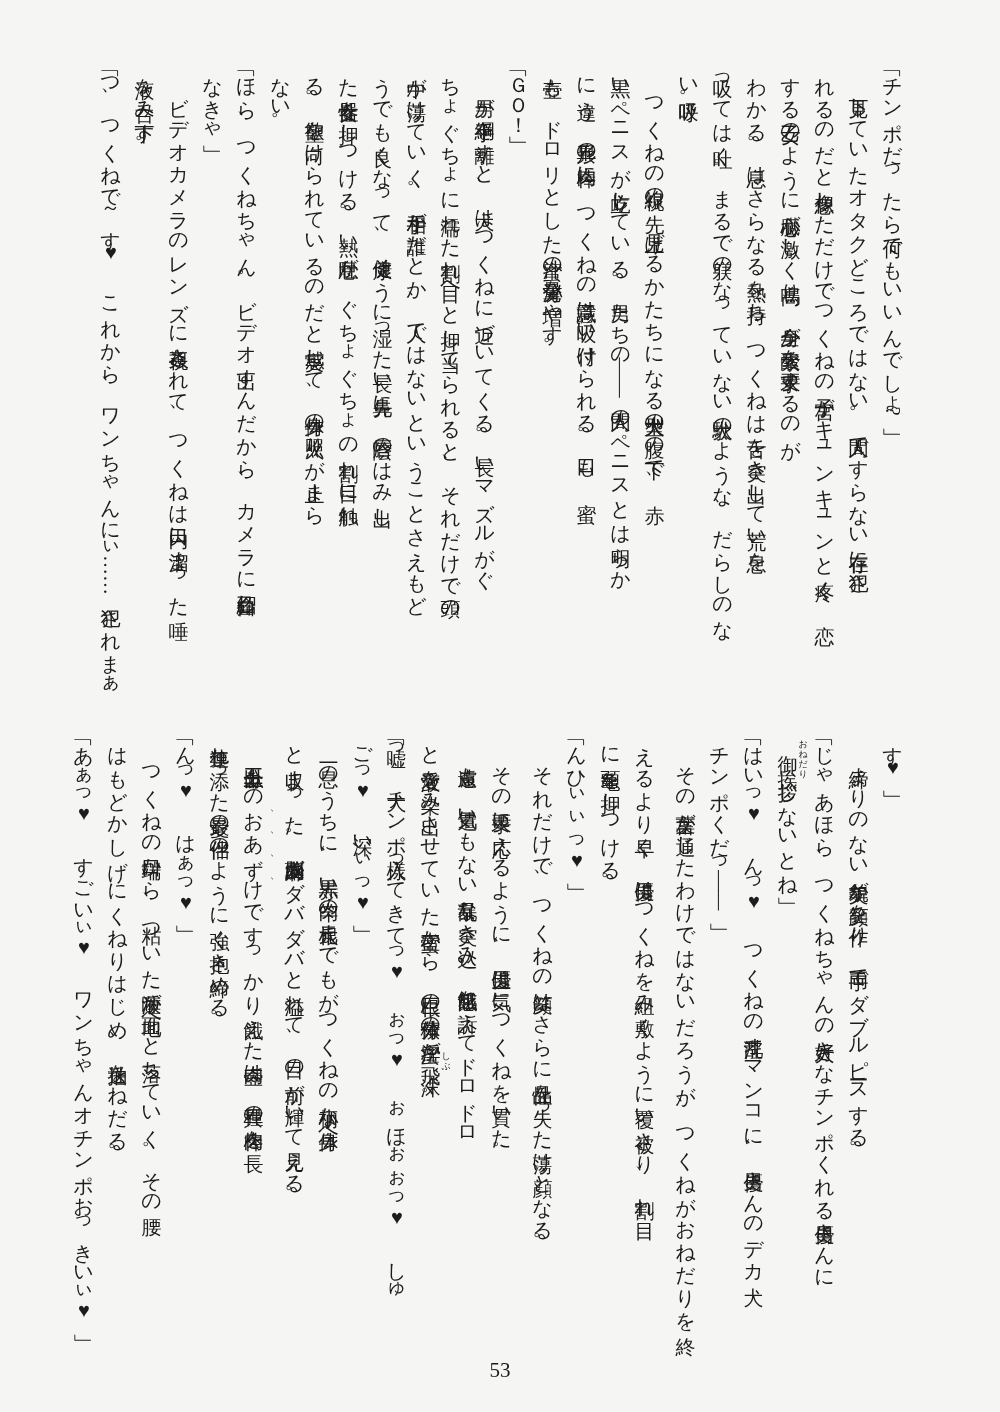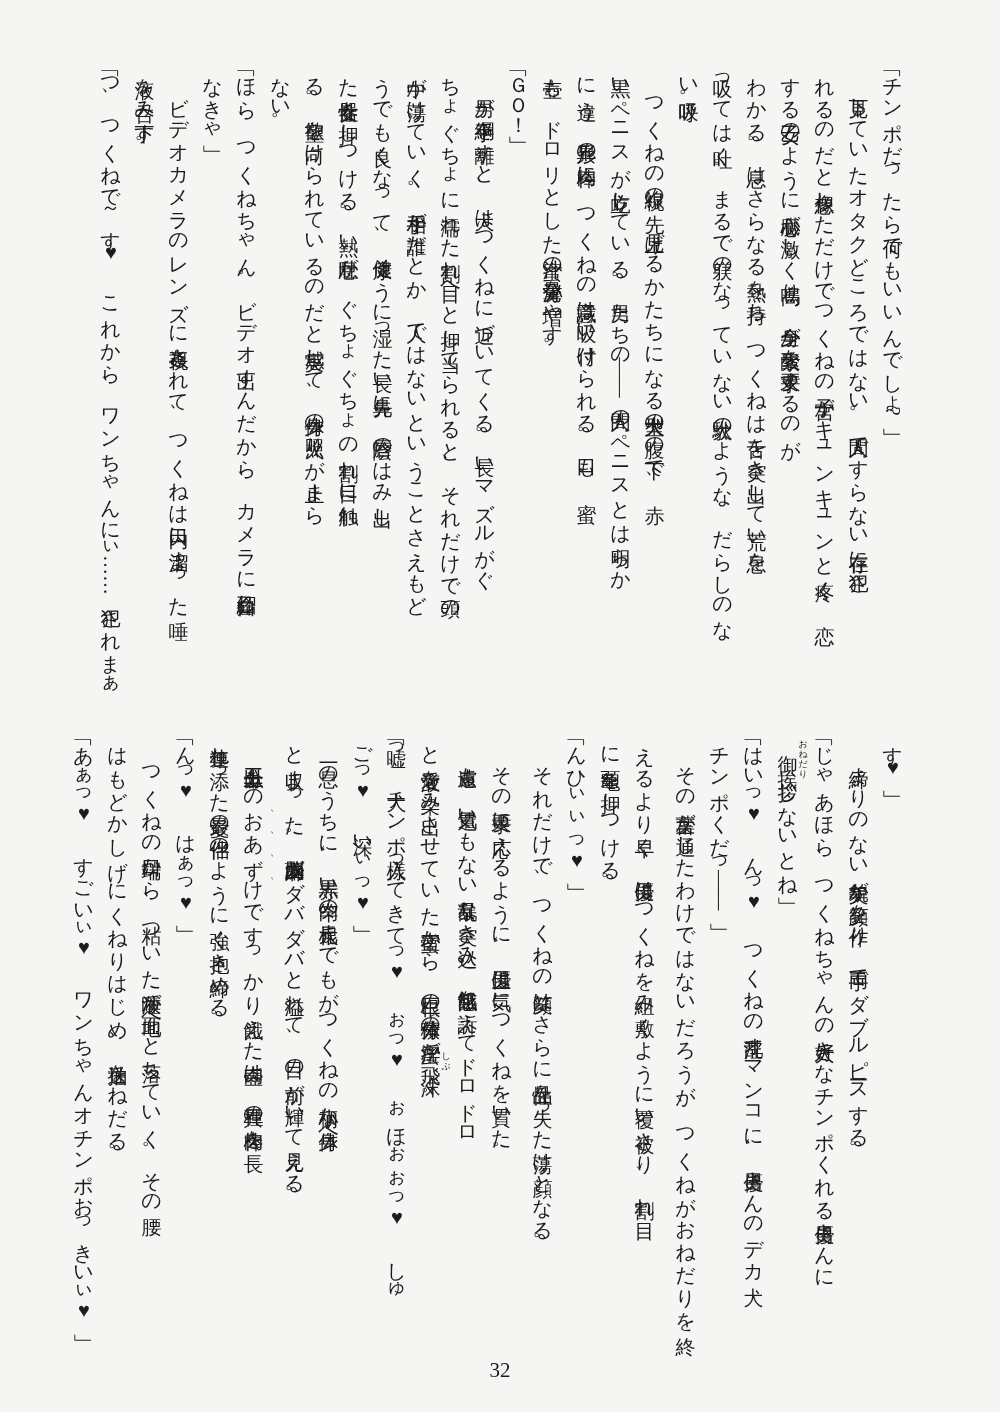--- a/index.html
+++ b/index.html
@@ -92,13 +92,13 @@
     <div class="tline">ごっ♥　深いぃっ♥」</div>
     <div class="tline">　一息のうちに、赤黒い肉竿の根元までもがつくねの小柄な身体へ</div>
     <div class="tline">と収まった。脳内麻薬がダバダバと溢れて、目の前が輝いて見える。</div>
     <div class="tline">　三十分以上もの<span class="emph">おあずけ</span>ですっかり餓えた肉壺は、異種の肉棒を長</div>
     <div class="tline">年連れ添った最愛の伴侶のように強く抱き締める。</div>
     <div class="tline">「んっ♥　はぁっ♥」</div>
     <div class="tline">　つくねの口端から、粘ついた唾液が地面へと落ちていく。その腰</div>
     <div class="tline">はもどかしげにくねりはじめ、抽送をねだる。</div>
     <div class="tline">「あぁっ♥　すごいぃ♥　ワンちゃんオチンポおっきいぃ♥」</div>
   </div>
-<div class="page-number">32</div>
+<div class="page-number">53</div>
 
 </body></html>

